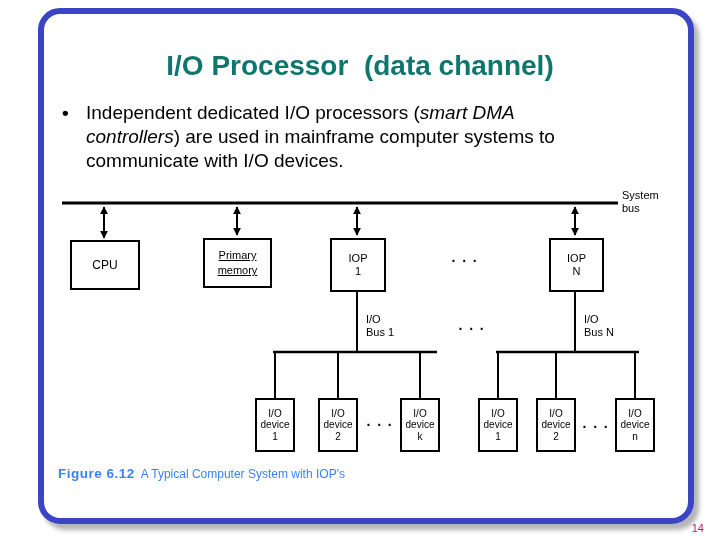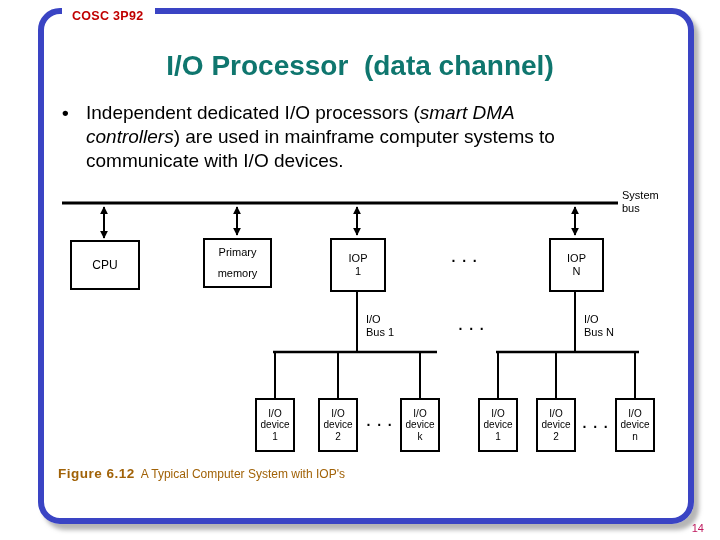--- a/index.html
+++ b/index.html
@@ -29,51 +29,50 @@
   .diagram { position:absolute; left:50px; top:185px; width:625px; height:285px; }
   .diagram svg { position:absolute; left:0; top:0; }
 
   .dbox {
     position:absolute; border:2px solid #000; background:#fff;
     display:flex; align-items:center; justify-content:center;
     text-align:center; color:#000;
   }
   .lbl { white-space:pre-line; }
   .box-cpu  { left:20px;  top:55px; width:66px; height:46px; font-size:12px; }
-  .box-pm   { left:153px; top:53px; width:65px; height:46px; font-size:11px; line-height:21px; }
+  .box-pm   { left:153px; top:53px; width:65px; height:46px; font-size:11px; line-height:15px;text-decoration:underline; }
   .box-iop1 { left:280px; top:53px; width:52px; height:50px; font-size:11px; line-height:13px; }
   .box-iopn { left:499px; top:53px; width:51px; height:50px; font-size:11px; line-height:13px; }
   .dev { top:213px; width:36px; height:50px; font-size:10px; line-height:11.5px; }
   .dev-l1 { left:205px; } .dev-l2 { left:268px; } .dev-lk { left:350px; }
   .dev-r1 { left:428px; } .dev-r2 { left:486px; } .dev-rn { left:565px; }
 
   .flabel { position:absolute; color:#000; white-space:pre-line; font-size:11px; line-height:13px; }
   .sysbus-label { left:572px; top:4px; width:52px; }
   .iobus1-label { left:316px; top:128px; }
   .iobusn-label { left:534px; top:128px; }
   .dots { position:absolute; color:#000; font-size:14px; font-weight:bold; text-align:center; letter-spacing:1px; }
   .dots-top   { left:390px; top:68px;  width:50px; }
   .dots-bus   { left:398px; top:136px; width:48px; }
   .dots-left  { left:312px; top:232px; width:36px; }
   .dots-right { left:528px; top:234px; width:36px; }
 
-  .caption { position:absolute; left:58px; top:464px; color:#a16207; }
+  .caption { position:absolute; left:58px; top:464px; color:#3b82f6; }
   .caption .cap-bold { font-weight:bold; font-size:13.5px; letter-spacing:0.5px; }
   .caption .cap-text { font-size:12px; margin-left:6px; }
 
   .page-number { position:absolute; right:16px; bottom:6px; font-size:11px; color:#be185d; }
 </style>
 </head>
 <body>
 
 <div class="slide">
 
   <div class="border-frame"></div>
 
-  <div class="course-label">COSC 3P92</div>
 
   <div class="title">I/O Processor  (data channel)</div>
 
   <div class="bullet-row">
     <span class="bullet-marker">•</span>
     <div class="bullet-text"><span>Independent dedicated I/O processors (</span><span class="it">smart DMA controllers</span><span>) are used in mainframe computer systems to communicate with I/O devices.</span></div>
   </div>
 
   <div class="diagram">
     <svg width="625" height="285" viewBox="0 0 625 285">

